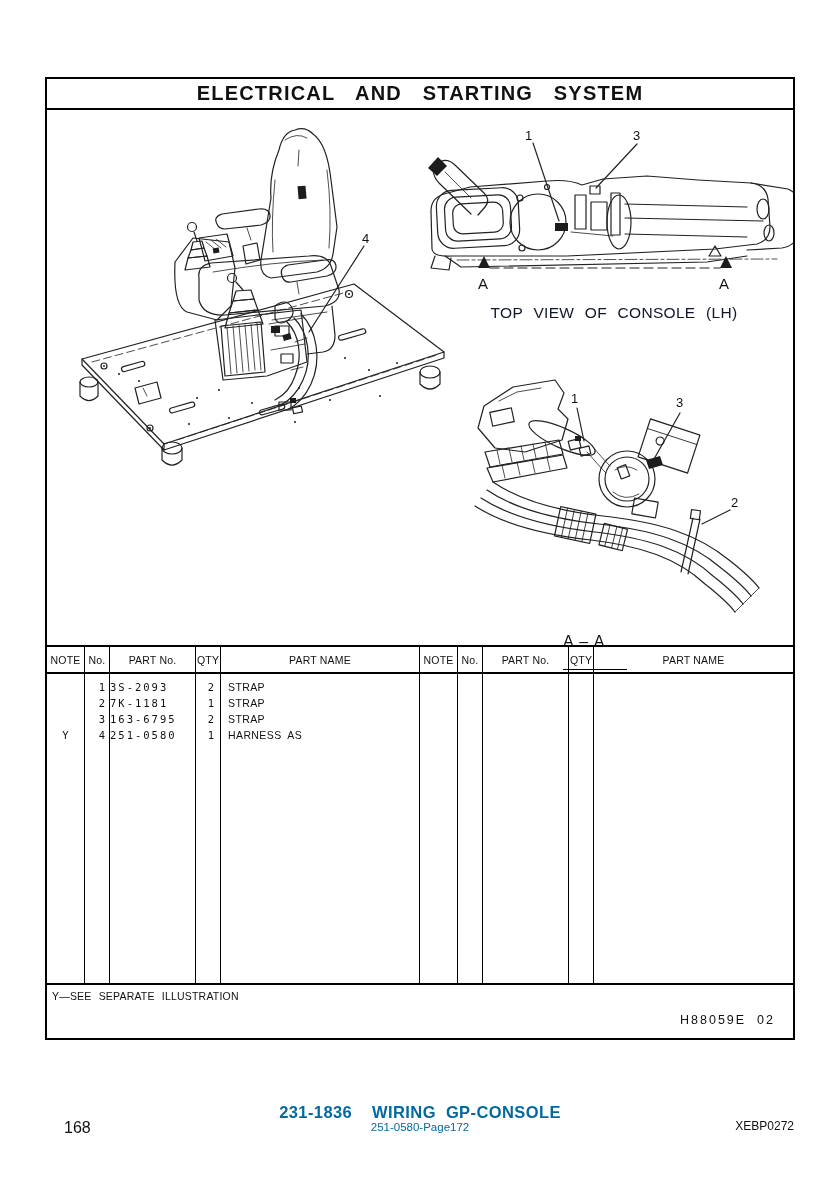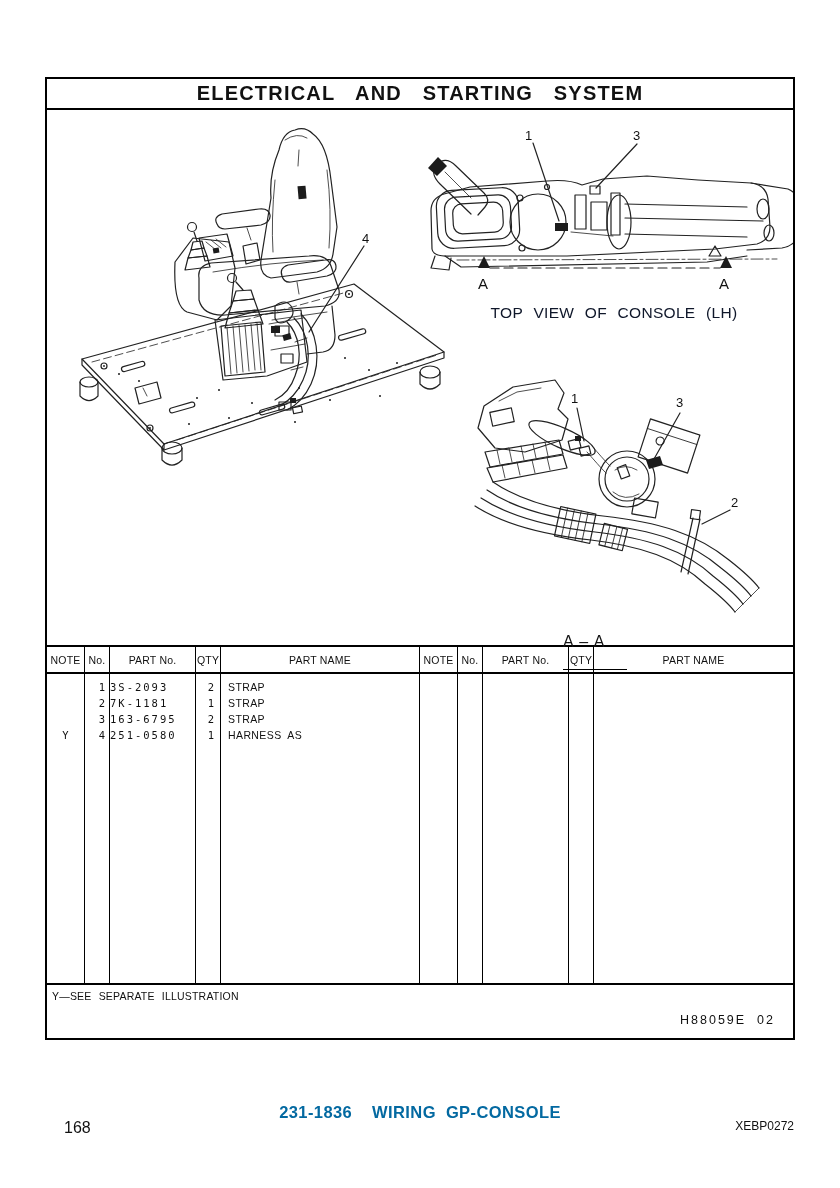--- a/index.html
+++ b/index.html
@@ -332,17 +332,18 @@
     </div>
 
     <div class="tbl-footer">
       <span class="note-legend">Y—SEE SEPARATE ILLUSTRATION</span>
       <span class="revision">H88059E  02</span>
     </div>
   </div>
 
   <div class="caption-block">
     <div class="pt-title">231-1836  WIRING GP-CONSOLE</div>
+    <div class="pt-ref">251-0580-Page172</div>
   </div>
 
   <span class="corner-left">168</span>
   <span class="corner-right">XEBP0272</span>
 </div>
 
 </body></html>

